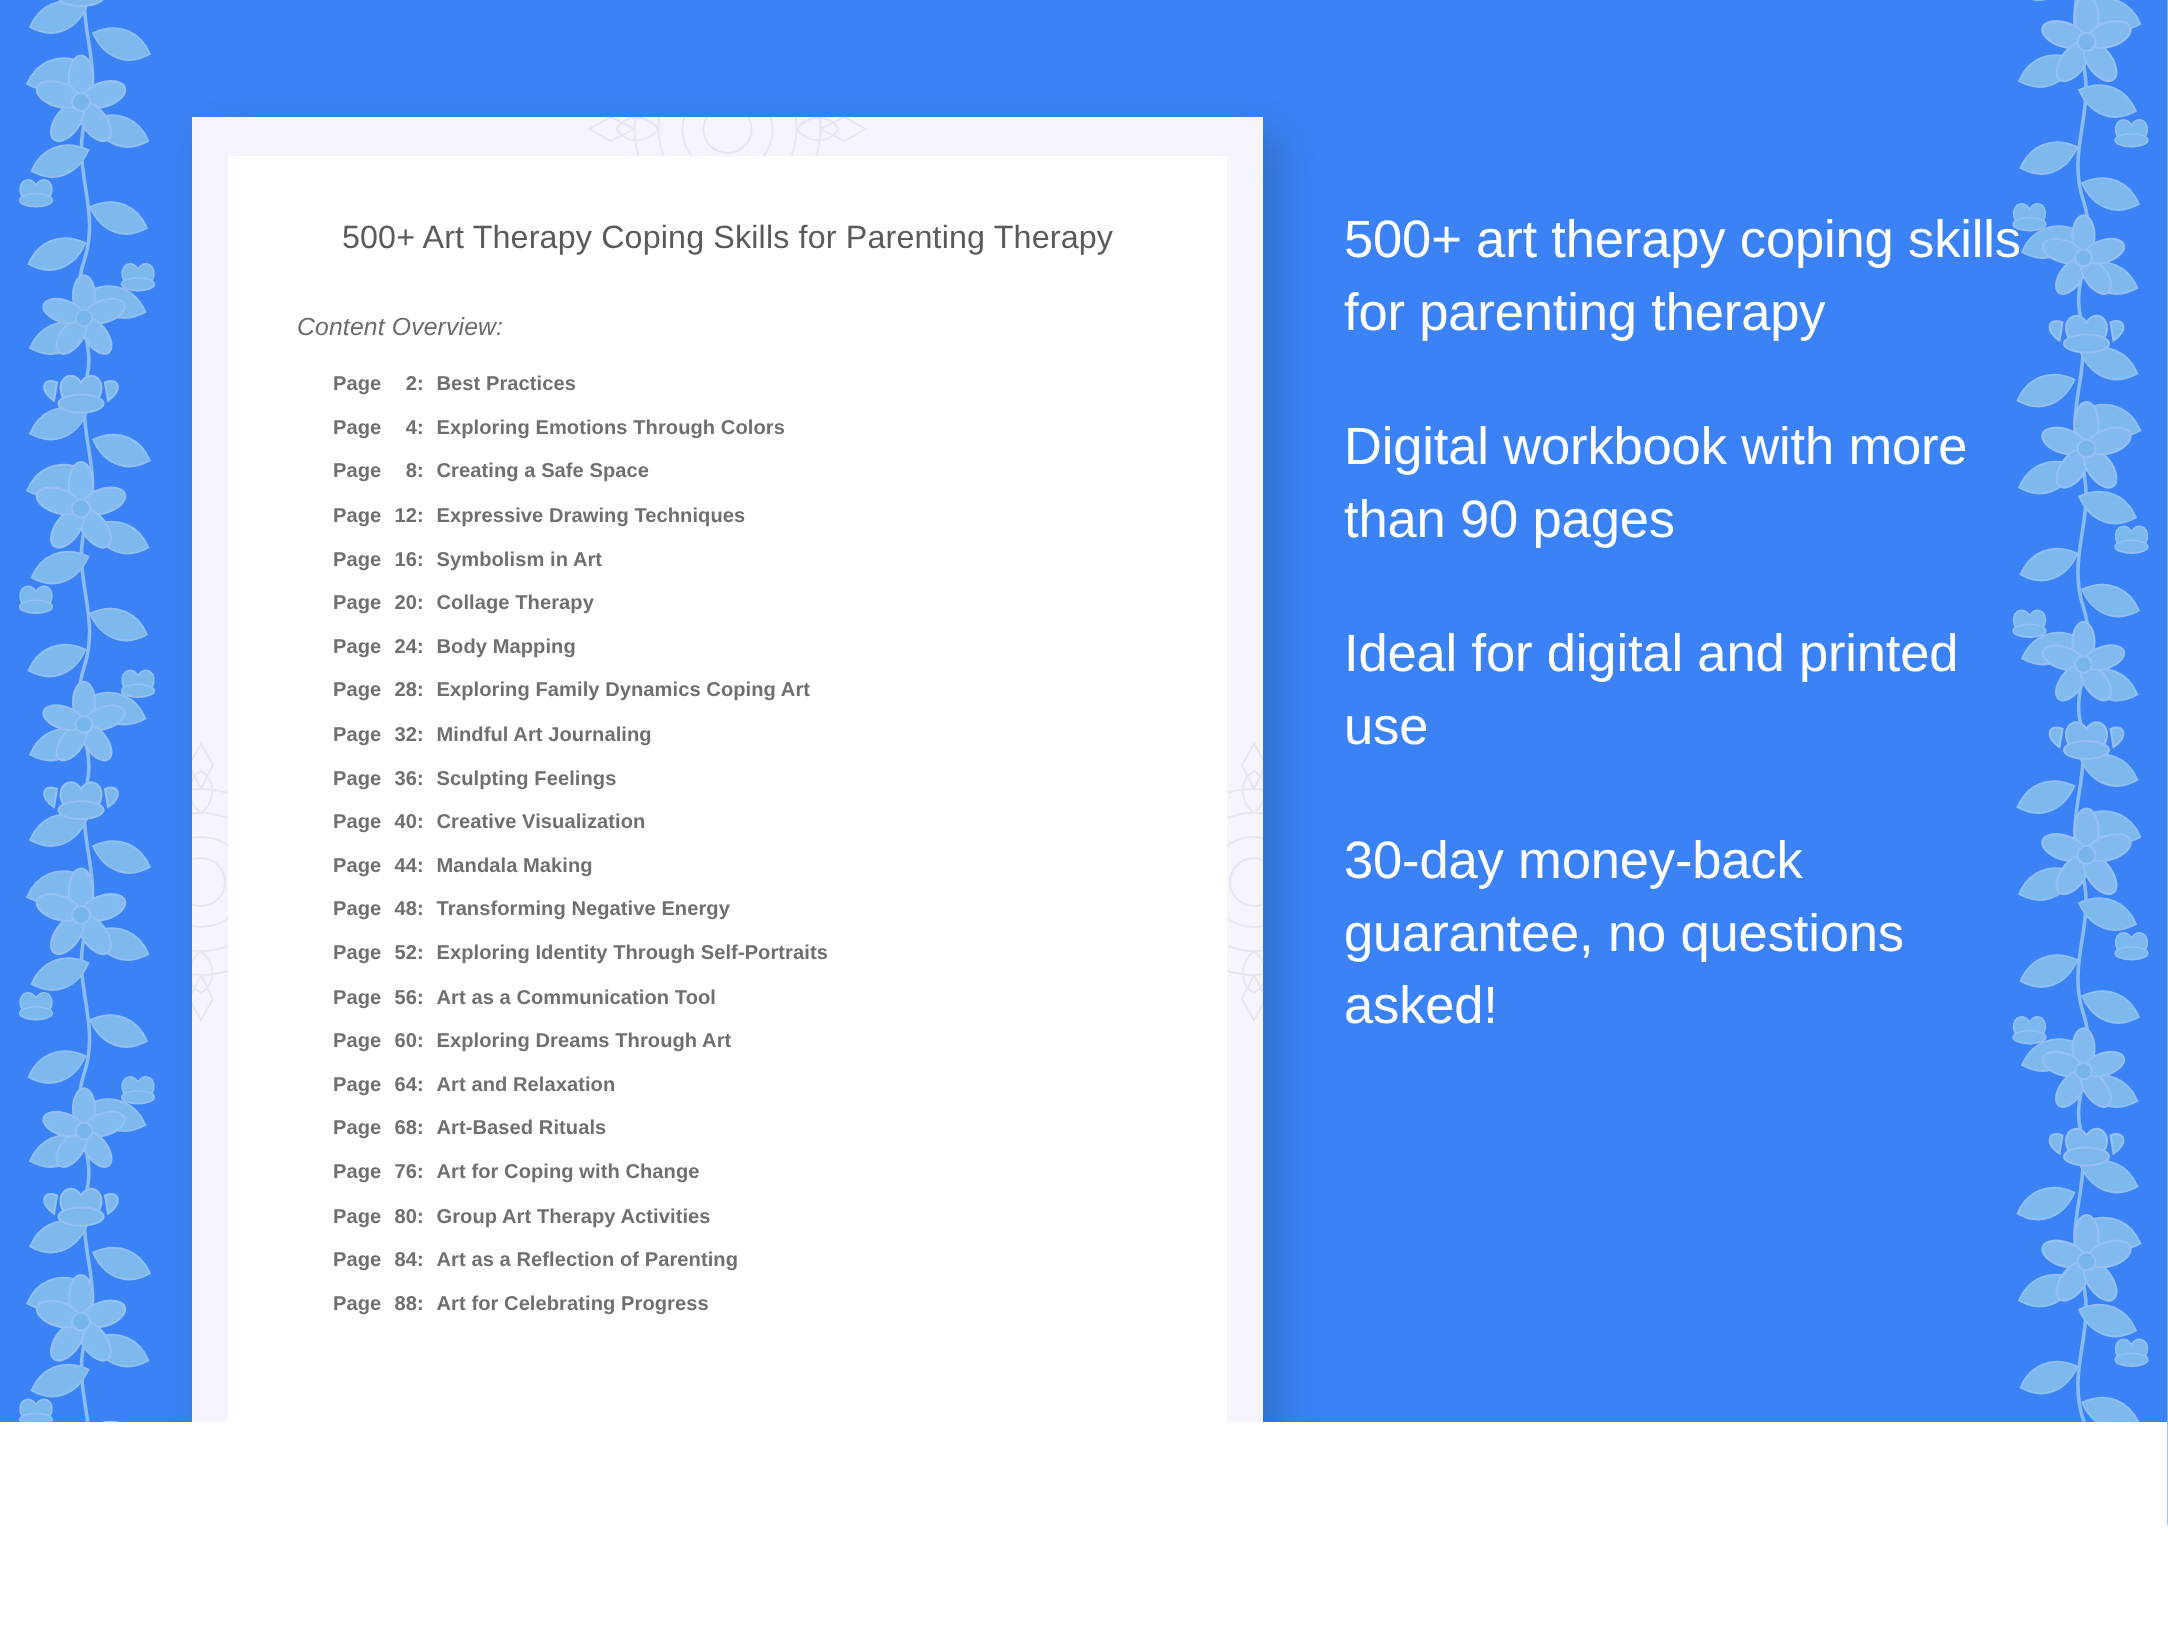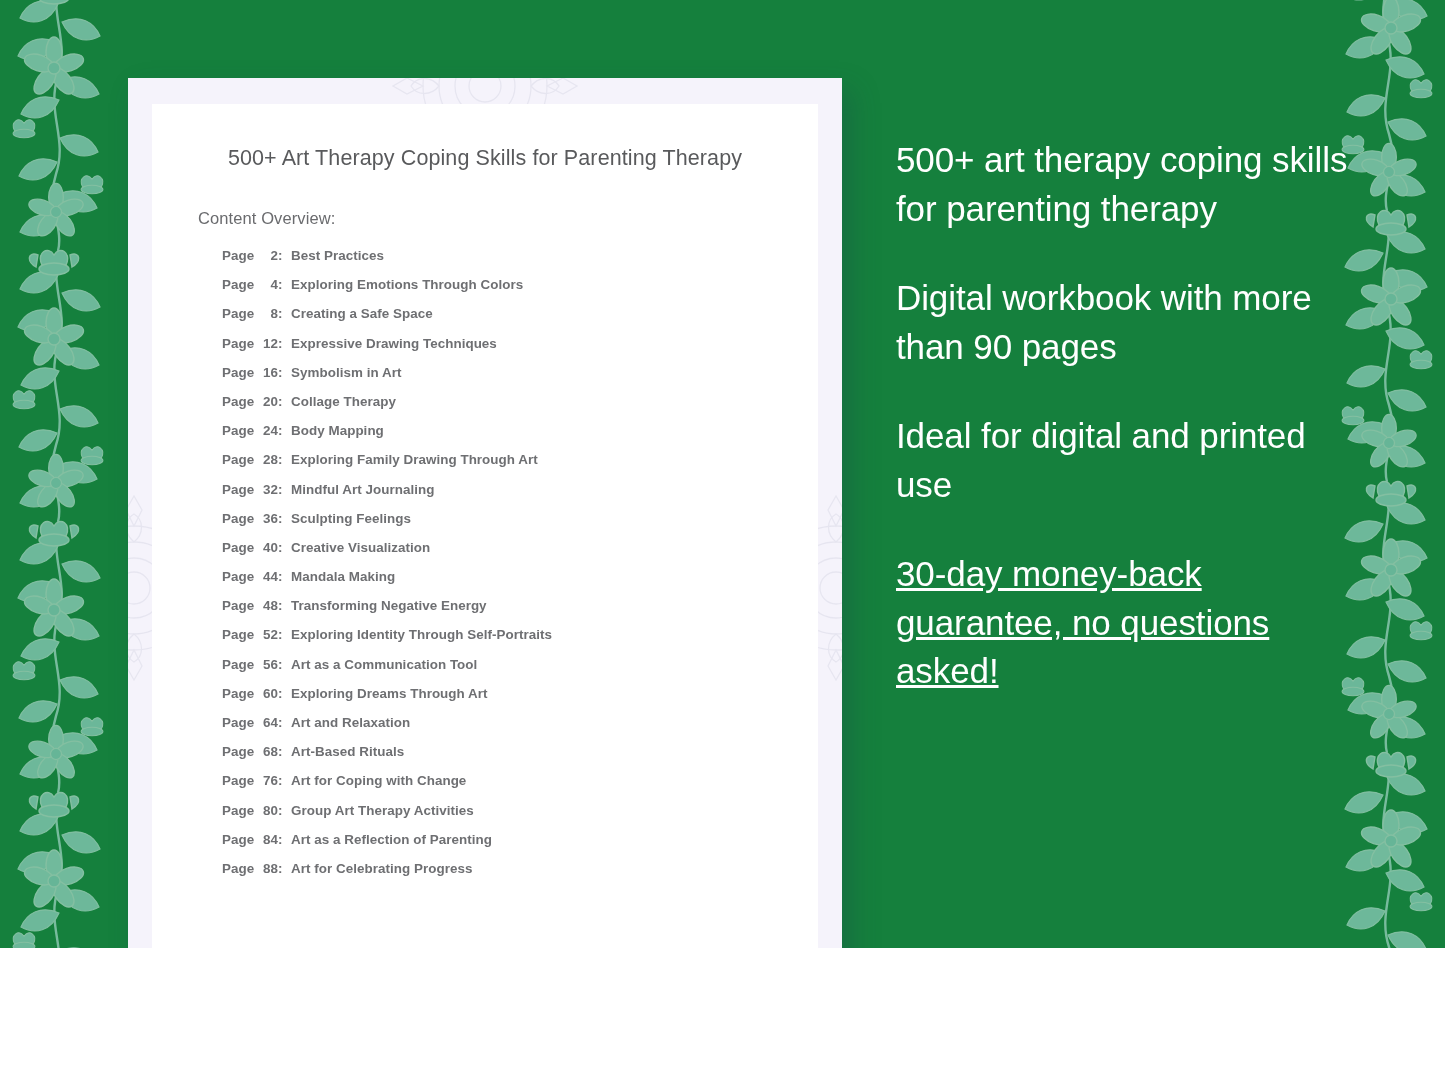--- a/index.html
+++ b/index.html
@@ -6,21 +6,21 @@
 
   html, body {
     width:1445px; height:1084px;
     overflow:hidden;
     font-family:"Liberation Sans", sans-serif;
   }
 
   #stage {
     position:relative;
     width:1445px; height:948px;
-    background:#15803d;
+    background:#3b82f6;
     overflow:hidden;
   }
 
   
   .floral-border {
     position:absolute;
     top:0;
     width:132px;
     height:1084px;
     opacity:.55;
@@ -62,20 +62,21 @@
     padding:0 52px;
   }
 
   #overview-heading {
     margin-top:35px;
     margin-left:46px;
     font-size:16.5px;
     color:#6a6b6e;
     font-weight:400;
     letter-spacing:.1px;
+    font-style:italic;
   }
 
   #toc {
     margin-top:20px;
     margin-left:70px;
     list-style:none;
     font-weight:bold;
   }
   .toc-row {
     display:flex;
@@ -105,21 +106,21 @@
     width:452px;
   }
   .promo {
     color:#ffffff;
     font-size:35px;
     line-height:48.5px;
     font-weight:400;
     letter-spacing:-.1px;
     margin-bottom:41px;
   }
-  .promo:last-child { margin-bottom:0;text-decoration:underline; }
+  .promo:last-child { margin-bottom:0; }
 </style>
 </head>
 <body>
 
 <div id="stage">
 
   <svg class="floral-border left" viewBox="0 0 132 1084" preserveAspectRatio="none" aria-hidden="true">
     <defs>
       <g id="vine-unit">
 
@@ -264,21 +265,21 @@
           <li class="toc-row">
             <span class="toc-page"><span>Page</span>&nbsp;<span class="num">20</span>:</span>
             <span class="toc-title">Collage Therapy</span>
           </li>
           <li class="toc-row">
             <span class="toc-page"><span>Page</span>&nbsp;<span class="num">24</span>:</span>
             <span class="toc-title">Body Mapping</span>
           </li>
           <li class="toc-row">
             <span class="toc-page"><span>Page</span>&nbsp;<span class="num">28</span>:</span>
-            <span class="toc-title">Exploring Family Drawing Through Art</span>
+            <span class="toc-title">Exploring Family Dynamics Coping Art</span>
           </li>
           <li class="toc-row">
             <span class="toc-page"><span>Page</span>&nbsp;<span class="num">32</span>:</span>
             <span class="toc-title">Mindful Art Journaling</span>
           </li>
           <li class="toc-row">
             <span class="toc-page"><span>Page</span>&nbsp;<span class="num">36</span>:</span>
             <span class="toc-title">Sculpting Feelings</span>
           </li>
           <li class="toc-row">

